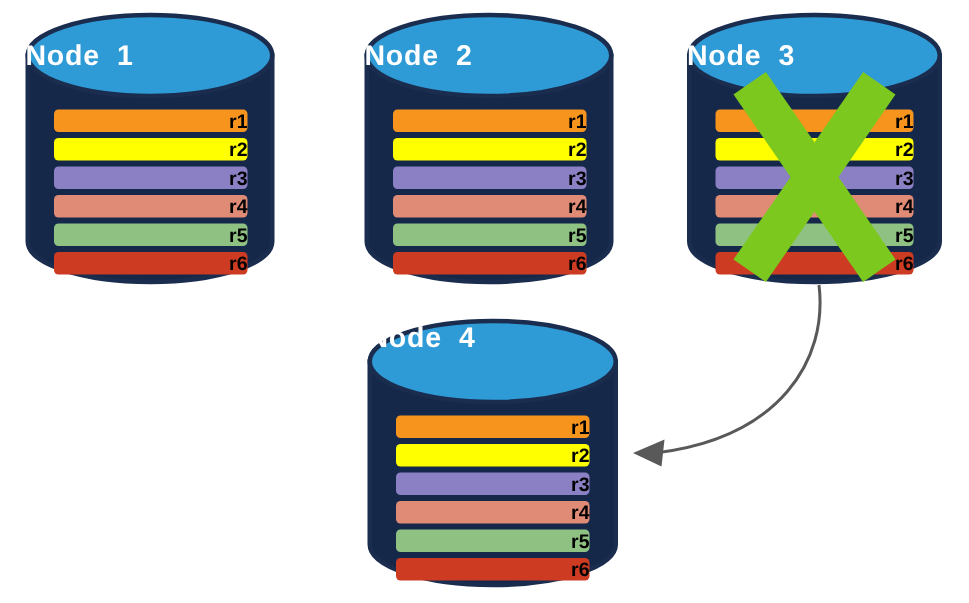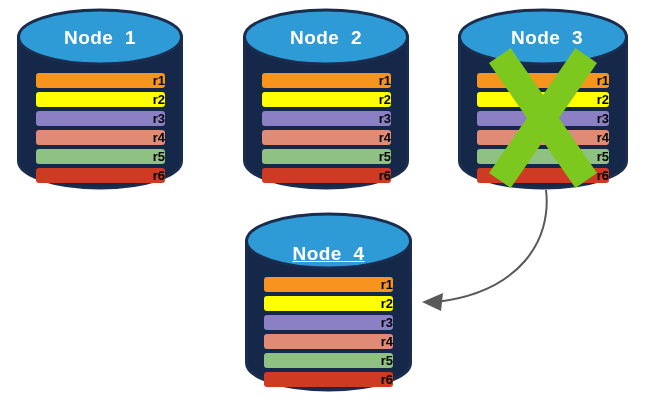--- a/index.html
+++ b/index.html
@@ -27,21 +27,21 @@
   .node-svg {
     position: absolute;
     left: 0;
     top: 0;
     overflow: visible;
   }
   .node-title {
     position: absolute;
     left: 0;
     width: 100%;
-    text-align: center;
+    text-align: left;
     color: #ffffff;
     font-weight: bold;
     font-size: 19px;
     letter-spacing: 0.5px;
     line-height: 1;
     white-space: pre;
     user-select: none;
   }
   .rows {
     position: absolute;
@@ -123,21 +123,21 @@
       <svg class="cross-svg" width="108" height="140" viewBox="0 0 100 130" preserveAspectRatio="none" style="left: 31px; top: 40px;">
         <polygon points="0,14 20,0 100,116 80,130" fill="#7DC81E"></polygon>
         <polygon points="80,0 100,14 20,130 0,116" fill="#7DC81E"></polygon>
       </svg>
     </div>
     <div class="node" style="left: 245px; top: 212px; width: 167px; height: 180px;">
       <svg class="node-svg" width="167" height="180">
         <path d="M 1.5 29 L 1.5 151 A 82 27 0 0 0 165.5 151 L 165.5 29 Z" fill="#16284A" stroke="#1B2D4F" stroke-width="3"></path>
         <ellipse cx="83.5" cy="29" rx="82" ry="27" fill="#2E9BD6" stroke="#1B2D4F" stroke-width="3"></ellipse>
       </svg>
-      <div class="node-title" style="top: 32px; text-decoration: underline;">Node  4</div>
+      <div class="node-title" style="top: 4px;">Node  4</div>
       <div class="rows" style="left: 19px; width: 129px; top: 65px;">
         <div class="row-bar" style="background: rgb(247, 148, 30); height: 15px; margin-bottom: 4px;"><span>r1</span></div>
         <div class="row-bar" style="background: rgb(255, 255, 0); height: 15px; margin-bottom: 4px;"><span>r2</span></div>
         <div class="row-bar" style="background: rgb(139, 128, 196); height: 15px; margin-bottom: 4px;"><span>r3</span></div>
         <div class="row-bar" style="background: rgb(224, 139, 118); height: 15px; margin-bottom: 4px;"><span>r4</span></div>
         <div class="row-bar" style="background: rgb(143, 193, 131); height: 15px; margin-bottom: 4px;"><span>r5</span></div>
         <div class="row-bar" style="background: rgb(204, 59, 34); height: 15px; margin-bottom: 0px;"><span>r6</span></div>
       </div>
     </div>
     <svg class="arrow-svg" width="646" height="402">

